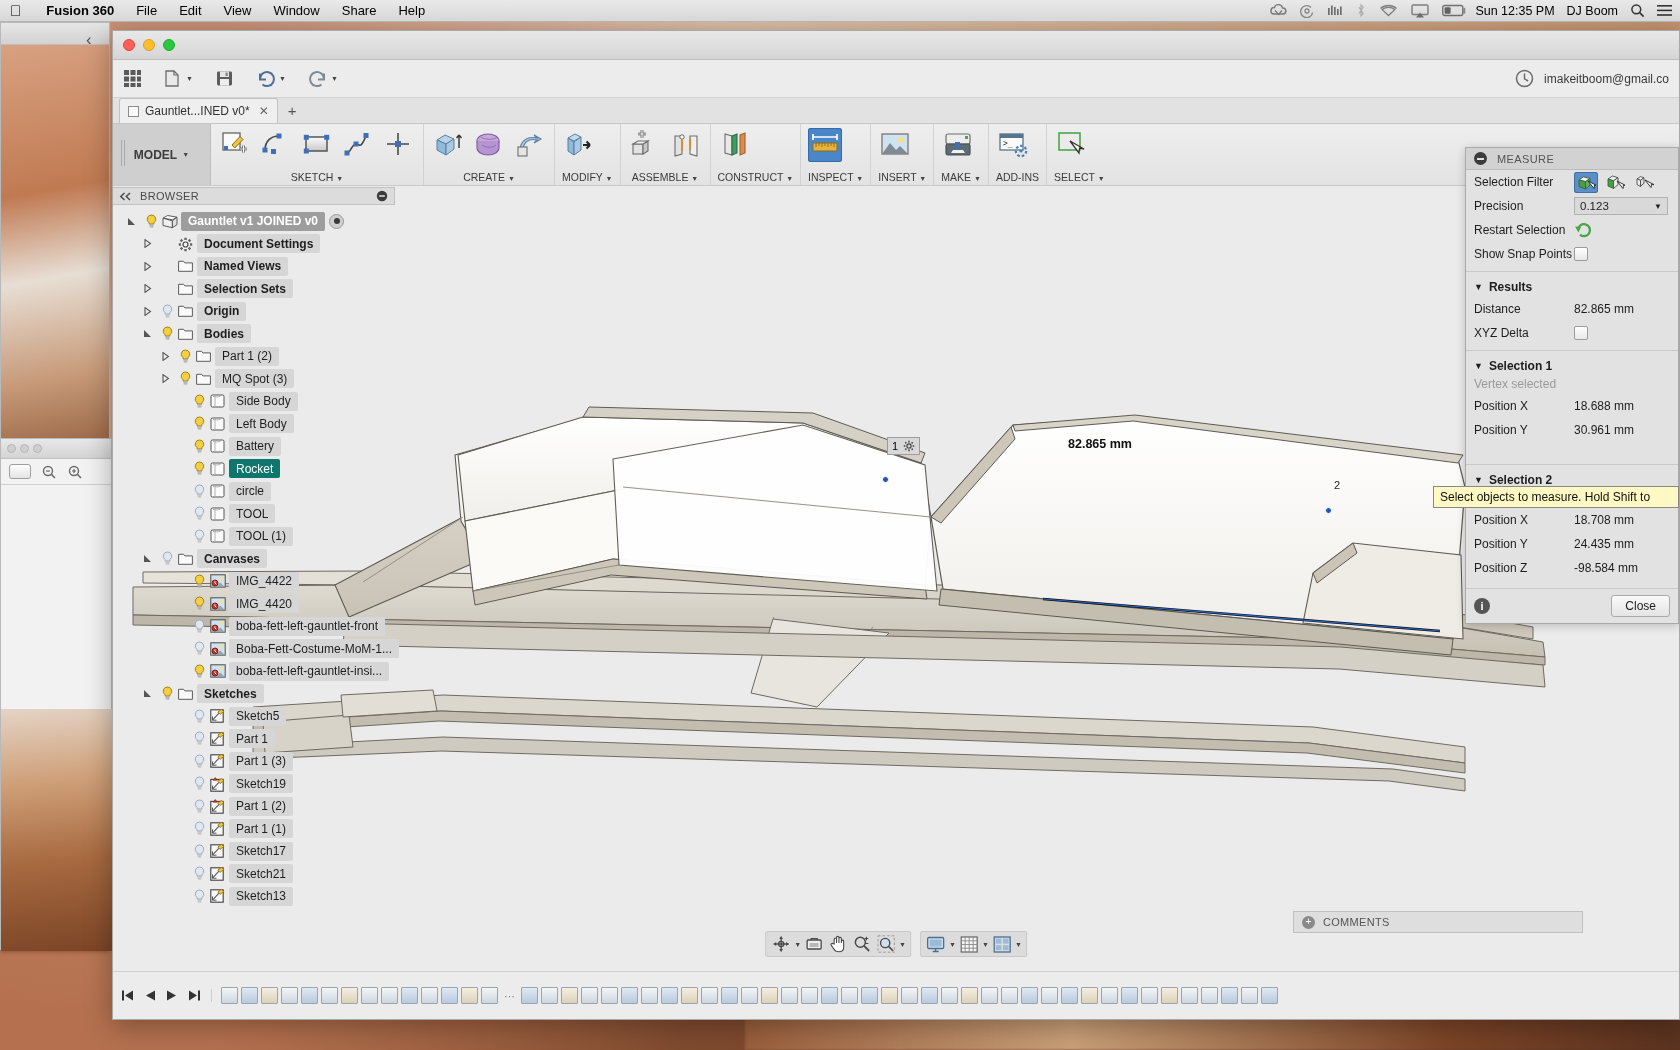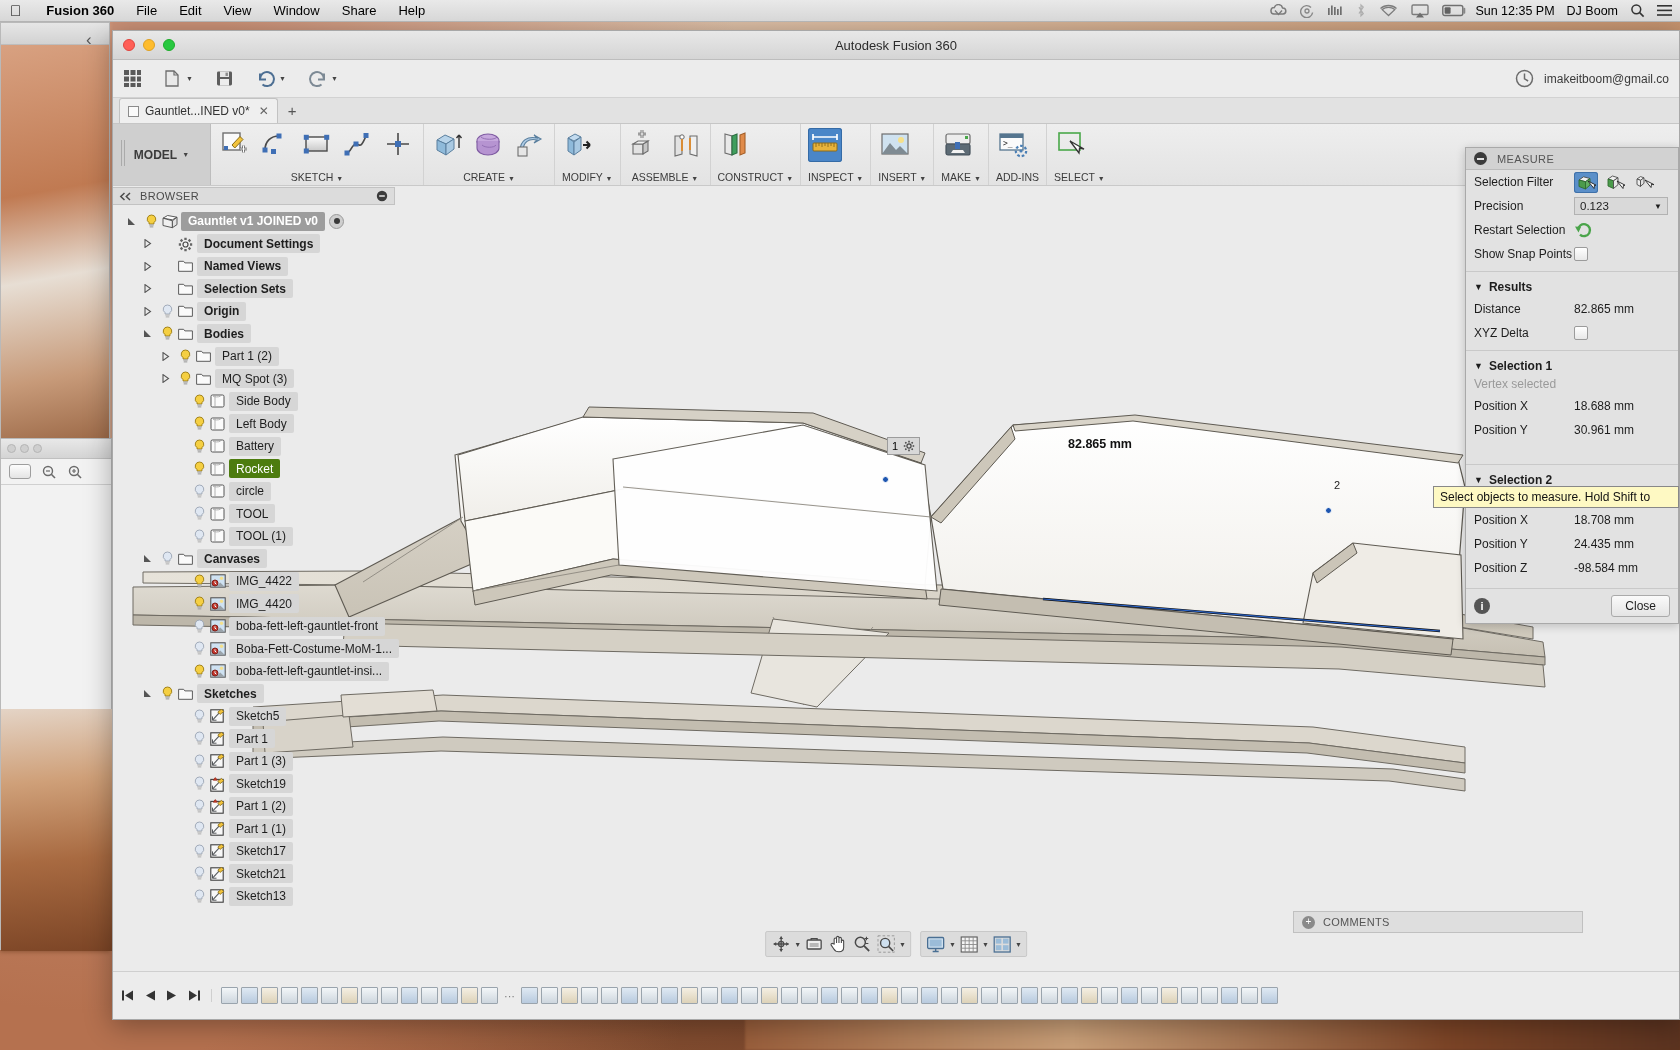--- a/index.html
+++ b/index.html
@@ -111,21 +111,21 @@
     border-left:none; display:flex; align-items:center; gap:8px; padding:0 6px;
     font-size:11px; color:#4a4a4a; letter-spacing:.3px;}
   #browser-hdr .sp{flex:1;}
   #tree { padding-top:5px; }
   .trow { height:22.5px; display:flex; align-items:center; gap:4px; position:relative;
     white-space:nowrap; }
   .tw { width:14px; text-align:center; font-size:9px; color:#444; flex:none;}
   .bulb { width:13px; height:15px; flex:none; }
   .ticon2 { width:15px; height:14px; flex:none; }
   .tlabel { background:#d6d6d6; padding:2.5px 7px; border-radius:2px; font-size:12px; }
-  .trow.sel .tlabel { background:#4d7c0f; color:#fff; }
+  .trow.sel .tlabel { background:#0f766e; color:#fff; }
   .trow.root .tlabel { background:#9d9d9d; color:#fff; font-weight:bold; }
   .dot-btn { width:15px; height:15px; border-radius:50%; background:#cfcfcf;
     border:1px solid #9a9a9a; display:flex; align-items:center; justify-content:center; }
   .dot-btn i { width:6px;height:6px;border-radius:50%;background:#3a3a3a;display:block; }
   .indent0{ padding-left:14px;} .indent1{ padding-left:30px;font-weight:bold;}
   .indent2{ padding-left:48px;} .indent3{ padding-left:62px;}
 
   
   #viewport { position:absolute; left:0; top:156px; right:0; bottom:0;
     background:#ebebeb; z-index:10; }
@@ -333,21 +333,20 @@
 <div style="position:absolute;left:86px;top:30px;font-size:17px;color:#555;z-index:25">‹</div>
 
 <div id="f360">
 
   <div id="f360-title">
     <span class="tl-dots">
       <i class="r"></i>
       <i class="y"></i>
       <i class="g"></i>
     </span>
-    <span class="t">Autodesk Fusion 360</span>
   </div>
 
   <div id="f360-apptb">
     <span class="tb-btn">
       <svg width="19" height="19" viewBox="0 0 19 19">
           <g fill="#5a5a5a">
             <rect x="1" y="1" width="5" height="5"></rect>
             <rect x="7.5" y="1" width="5" height="5"></rect>
             <rect x="14" y="1" width="4" height="5"></rect>
             <rect x="1" y="7.5" width="5" height="5"></rect>

